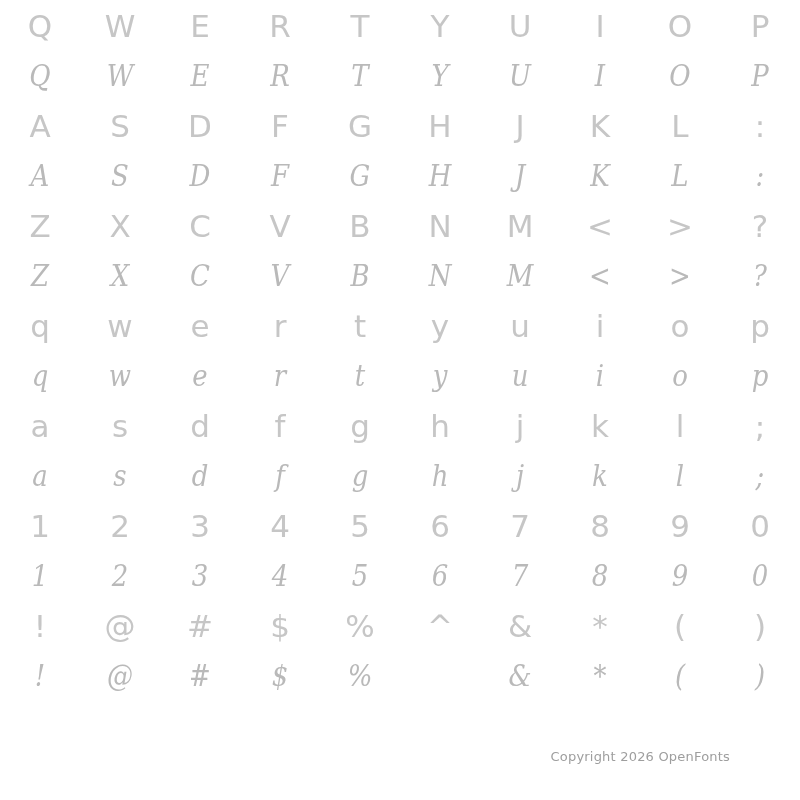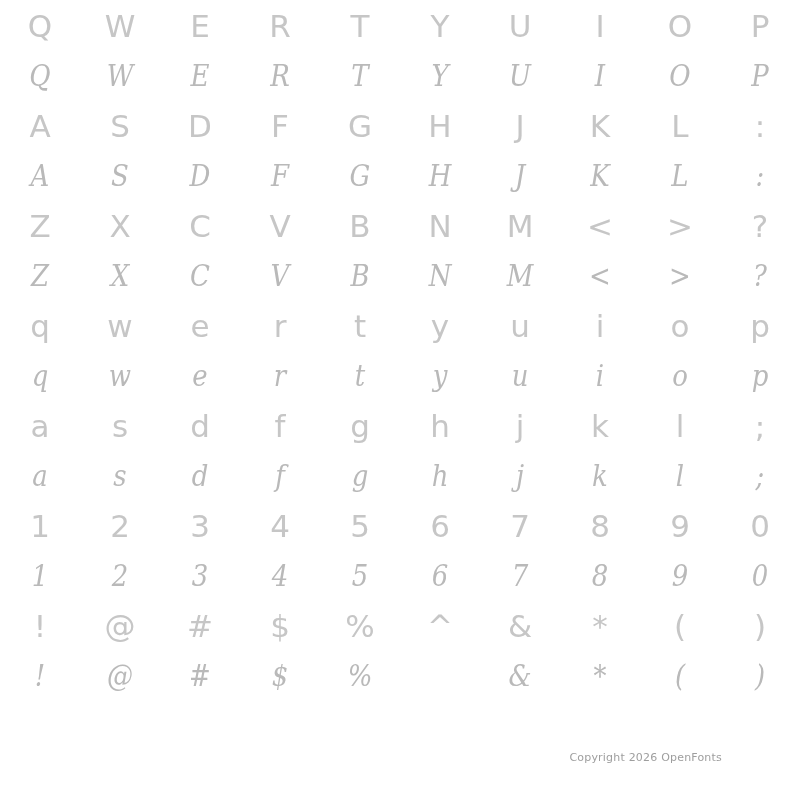--- a/index.html
+++ b/index.html
@@ -61,24 +61,24 @@
     transform: scaleY(1.12);
   }
   .pairs {
     position: absolute;
     left: 0;
     top: 0;
     width: 800px;
   }
   .footer {
     position: absolute;
-    right: 78px;
+    right: 70px;
     bottom: 36px;
     font-family: "DejaVu Sans", sans-serif;
-    font-size: 11px;
+    font-size: 13px;
     color: #9e9e9e;
     letter-spacing: 0.2px;
     white-space: nowrap;
   }
 </style>
 </head>
 <body>
 
 <div id="sheet">
   <div class="pairs" id="pairs">

